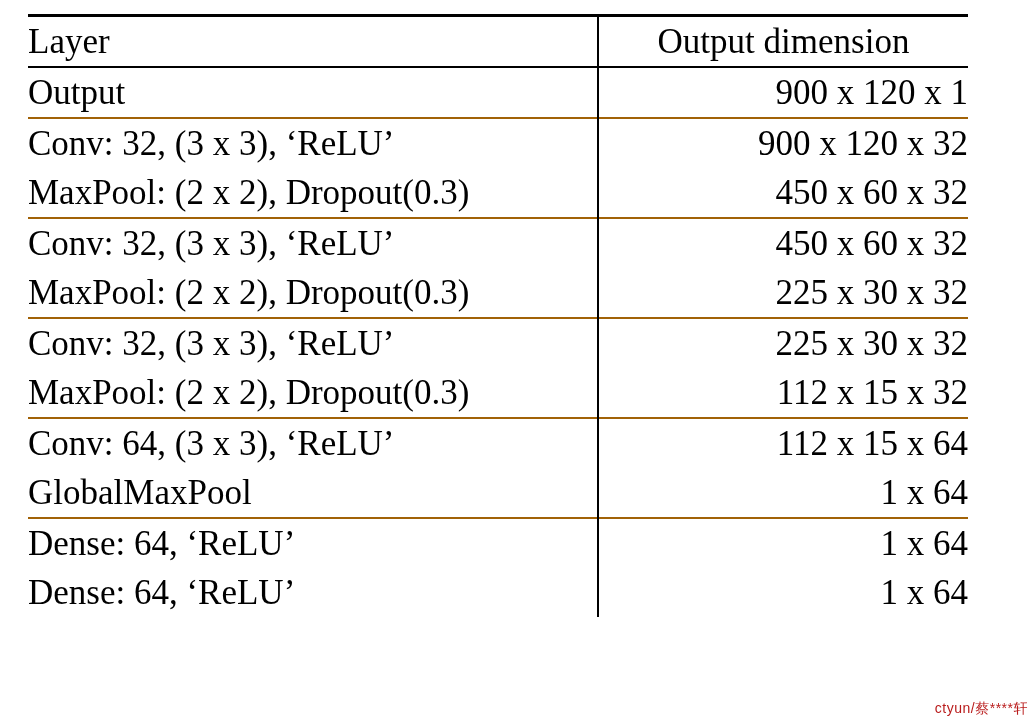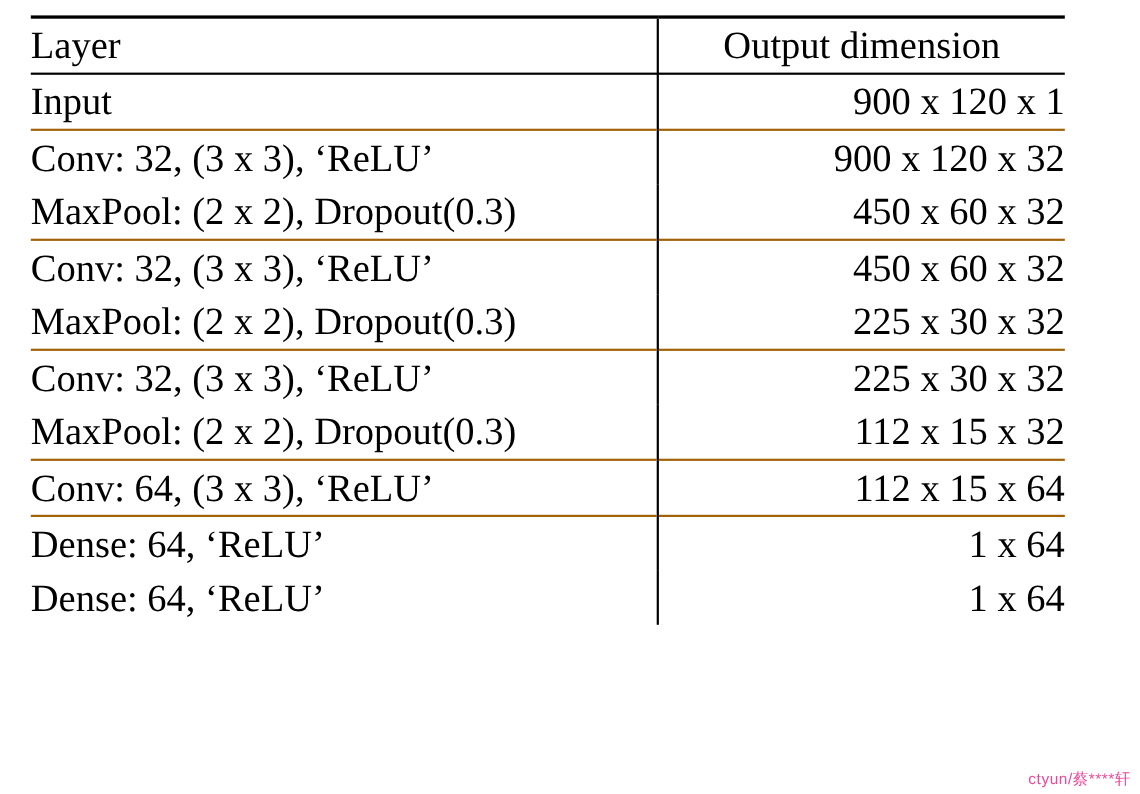--- a/index.html
+++ b/index.html
@@ -72,21 +72,21 @@
   tr.head-rule > th { border-top: 3px solid #000; }
   tr.head-bottom > th { border-bottom: 2px solid #000; }
   tr.last-row > td { border-bottom: 3px solid #000; }
 
   .watermark {
     position: absolute;
     right: 8px;
     bottom: 4px;
     font-family: "Liberation Sans", sans-serif;
     font-size: 14px;
-    color: #ec4899;
+    color: #b91c1c;
     letter-spacing: 0.5px;
   }
 </style>
 </head>
 <body>
 
 <div class="table-wrap">
   <table class="layer-table">
     <colgroup>
       <col class="col-layer">
@@ -94,21 +94,21 @@
     </colgroup>
     <thead>
       <tr class="head-rule head-bottom">
         <th class="cell-layer">Layer</th>
         <th class="cell-dim">Output dimension</th>
       </tr>
     </thead>
     <tbody>
 
       <tr>
-        <td class="cell-layer">Input</td>
+        <td class="cell-layer">Output</td>
         <td class="cell-dim">900 x 120 x 1</td>
       </tr>
 
       <tr class="group-start">
         <td class="cell-layer">Conv: 32, (3 x 3), ‘ReLU’</td>
         <td class="cell-dim">900 x 120 x 32</td>
       </tr>
       <tr>
         <td class="cell-layer">MaxPool: (2 x 2), Dropout(0.3)</td>
         <td class="cell-dim">450 x 60 x 32</td>
@@ -129,20 +129,24 @@
       </tr>
       <tr>
         <td class="cell-layer">MaxPool: (2 x 2), Dropout(0.3)</td>
         <td class="cell-dim">112 x 15 x 32</td>
       </tr>
 
       <tr class="group-start">
         <td class="cell-layer">Conv: 64, (3 x 3), ‘ReLU’</td>
         <td class="cell-dim">112 x 15 x 64</td>
       </tr>
+      <tr>
+        <td class="cell-layer">GlobalMaxPool</td>
+        <td class="cell-dim">1 x 64</td>
+      </tr>
 
       <tr class="group-start">
         <td class="cell-layer">Dense: 64, ‘ReLU’</td>
         <td class="cell-dim">1 x 64</td>
       </tr>
       <tr>
         <td class="cell-layer">Dense: 64, ‘ReLU’</td>
         <td class="cell-dim">1 x 64</td>
       </tr>
 

